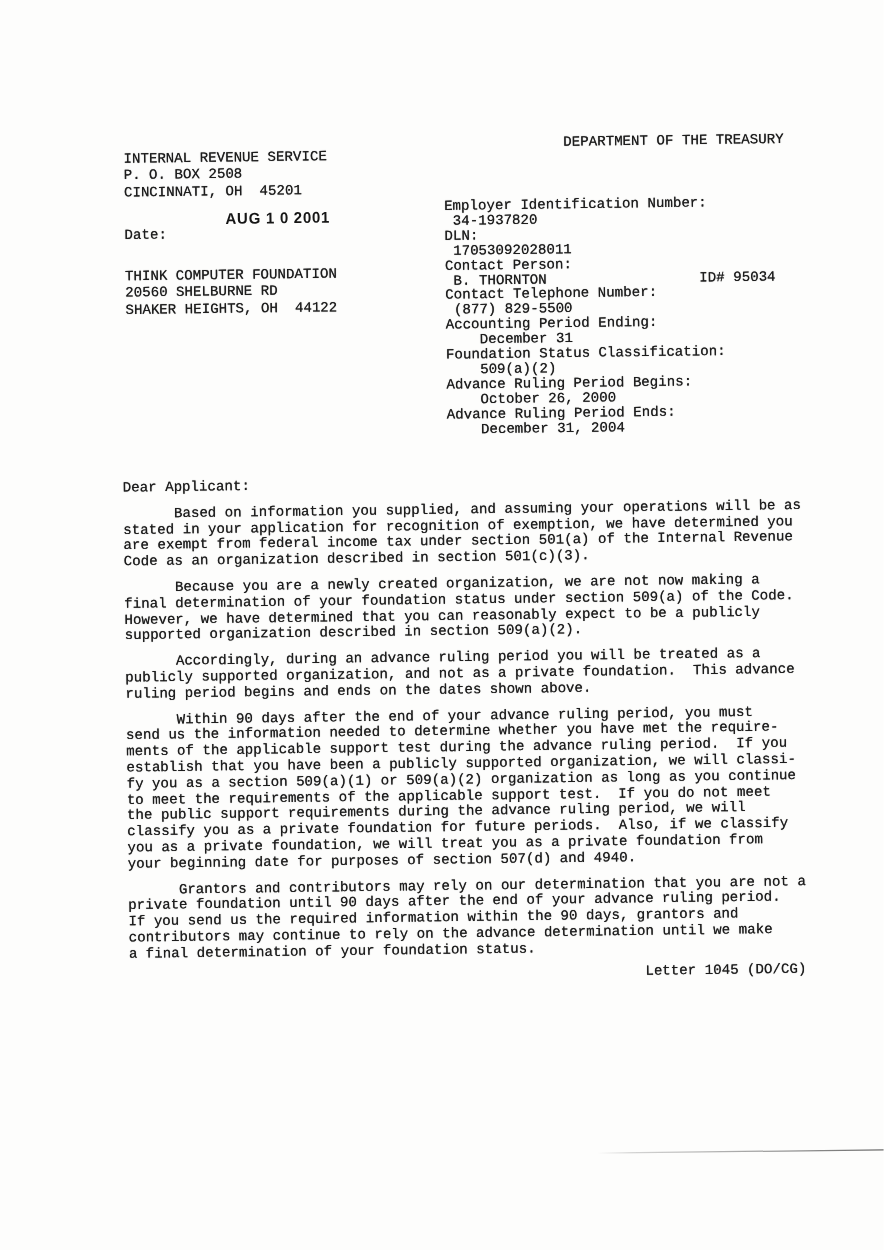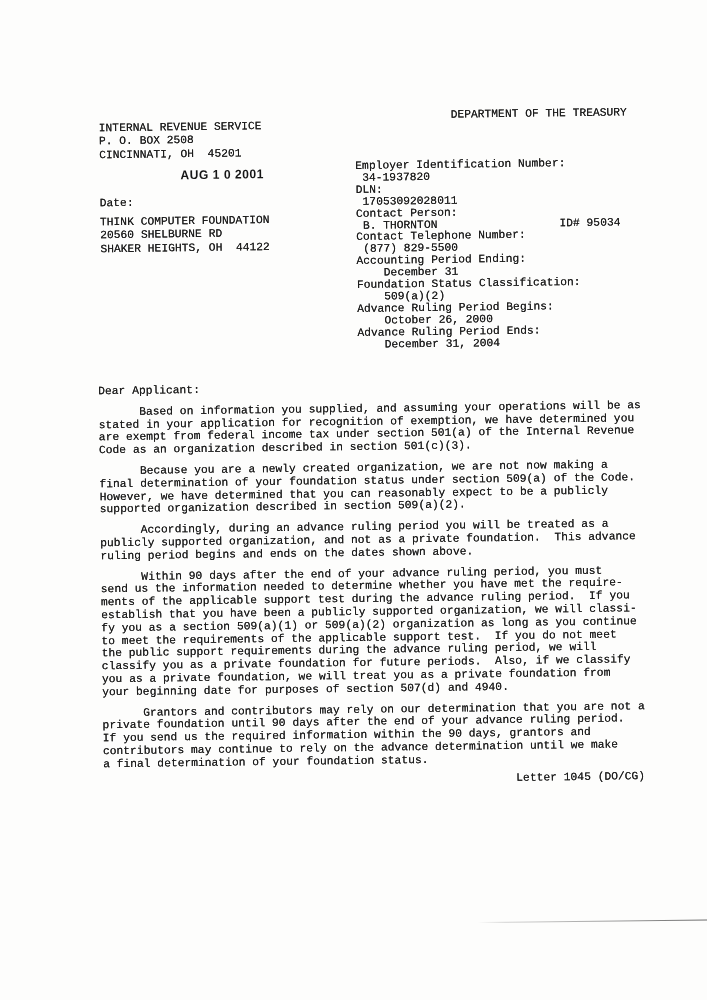--- a/index.html
+++ b/index.html
@@ -29,21 +29,21 @@
     transform-origin: 350px 450px;
   }
   pre {
     margin: 0;
     font: inherit;
     white-space: pre;
   }
   .abs { position: absolute; }
   .sender       { left: 103px; top: 119px; line-height: 13.3px; }
   .department   { left: 455px; top: 110px; line-height: 13.3px; }
-  .date-label   { left: 103px; top: 194px; }
+  .date-label   { left: 103px; top: 180px; }
   .date-stamp {
     left: 184px; top: 166px;
     font-family: "Liberation Sans", sans-serif;
     font-size: 12.5px;
     font-weight: 700;
     letter-spacing: 0.6px;
     color: #161616;
     text-shadow: none;
     transform: scaleX(0.96);
     transform-origin: left center;

